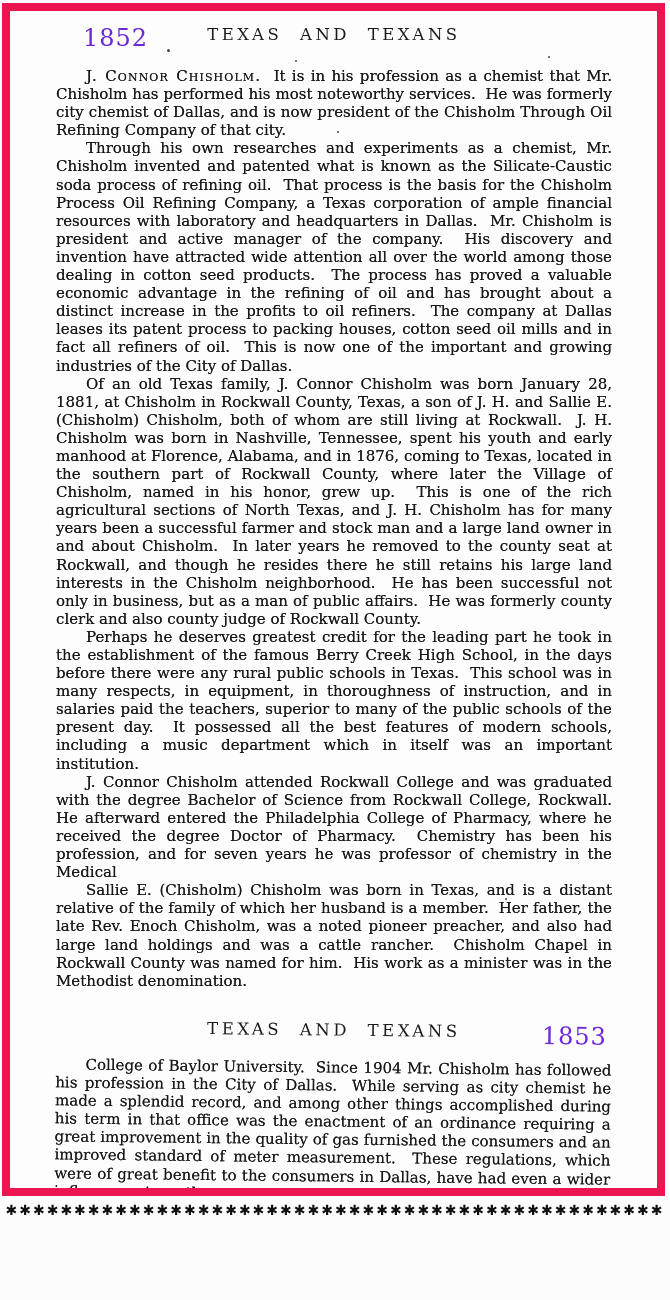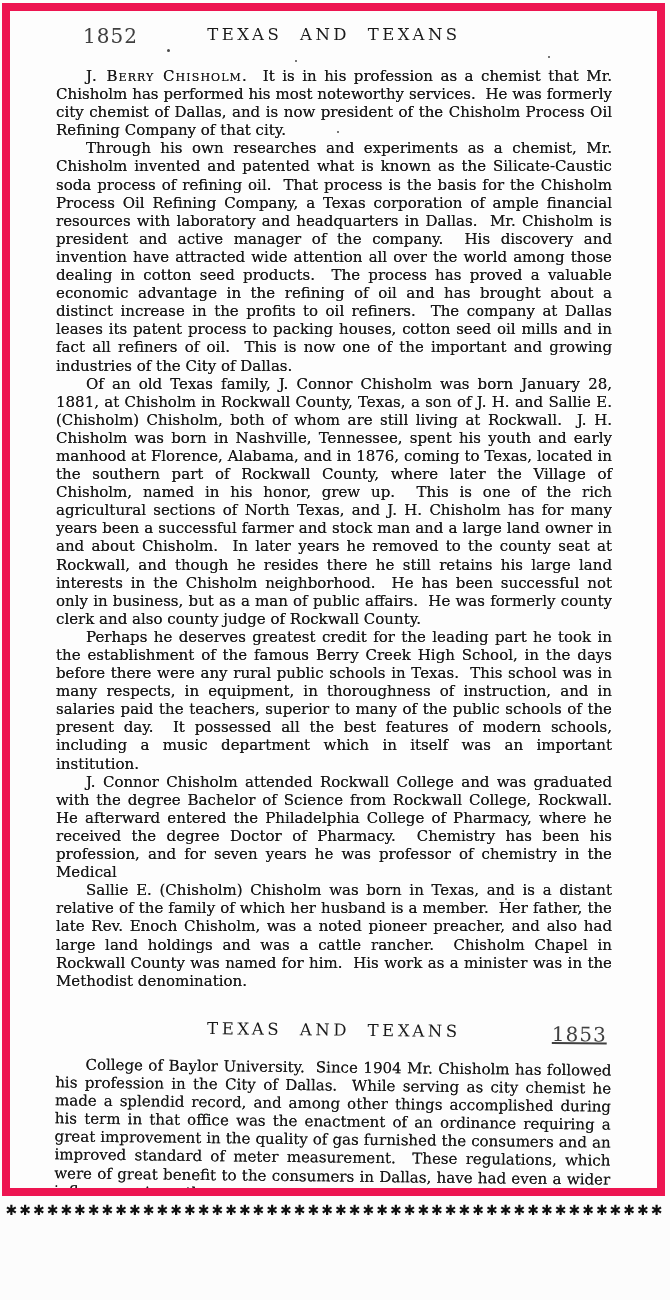--- a/index.html
+++ b/index.html
@@ -20,24 +20,24 @@
     background:#fdfdfd;
     padding:13px 45px 0 46px;
     overflow:hidden;
   }
   .page-header{
     position:relative;height:24px;
     color:#1a1a1a;
   }
   .pgnum{
     position:absolute;top:0;
-    font-size:20px;letter-spacing:1px;color:#404040;
+    font-size:24px;letter-spacing:1px;color:#6d28d9;
   }
   .pgnum.left{left:27px;}
-  .pgnum.right{right:5px;text-decoration:underline;}
+  .pgnum.right{right:5px;}
   .run-title{
     position:absolute;left:50%;top:1px;transform:translateX(-50%);
     font-size:16.5px;letter-spacing:3.5px;word-spacing:9px;
     white-space:nowrap;color:#1a1a1a;
   }
   .bodytext{
     margin-top:19px;
     font-size:15px;line-height:18.1px;color:#181818;
     text-shadow:0 0 0.35px rgba(0,0,0,0.75);
   }
@@ -75,21 +75,21 @@
 <div class="canvas">
 
   <div class="frame">
 
     <section>
       <div class="page-header">
         <span class="pgnum left">1852</span>
         <span class="run-title">TEXAS AND TEXANS</span>
       </div>
       <div class="bodytext">
-        <p><span class="lead">J. Berry Chisholm.</span><span>  It is in his profession as a chemist that Mr. Chisholm has performed his most noteworthy services.  He was formerly city chemist of Dallas, and is now president of the Chisholm Process Oil Refining Company of that city.</span></p>
+        <p><span class="lead">J. Connor Chisholm.</span><span>  It is in his profession as a chemist that Mr. Chisholm has performed his most noteworthy services.  He was formerly city chemist of Dallas, and is now president of the Chisholm Through Oil Refining Company of that city.</span></p>
         <p>Through his own researches and experiments as a chemist, Mr. Chisholm invented and patented what is known as the Silicate-Caustic soda process of refining oil.  That process is the basis for the Chisholm Process Oil Refining Company, a Texas corporation of ample financial resources with laboratory and headquarters in Dallas.  Mr. Chisholm is president and active manager of the company.  His discovery and invention have attracted wide attention all over the world among those dealing in cotton seed products.  The process has proved a valuable economic advantage in the refining of oil and has brought about a distinct increase in the profits to oil refiners.  The company at Dallas leases its patent process to packing houses, cotton seed oil mills and in fact all refiners of oil.  This is now one of the important and growing industries of the City of Dallas.</p>
         <p>Of an old Texas family, J. Connor Chisholm was born January 28, 1881, at Chisholm in Rockwall County, Texas, a son of J. H. and Sallie E. (Chisholm) Chisholm, both of whom are still living at Rockwall.  J. H. Chisholm was born in Nashville, Tennessee, spent his youth and early manhood at Florence, Alabama, and in 1876, coming to Texas, located in the southern part of Rockwall County, where later the Village of Chisholm, named in his honor, grew up.  This is one of the rich agricultural sections of North Texas, and J. H. Chisholm has for many years been a successful farmer and stock man and a large land owner in and about Chisholm.  In later years he removed to the county seat at Rockwall, and though he resides there he still retains his large land interests in the Chisholm neighborhood.  He has been successful not only in business, but as a man of public affairs.  He was formerly county clerk and also county judge of Rockwall County.</p>
         <p>Perhaps he deserves greatest credit for the leading part he took in the establishment of the famous Berry Creek High School, in the days before there were any rural public schools in Texas.  This school was in many respects, in equipment, in thoroughness of instruction, and in salaries paid the teachers, superior to many of the public schools of the present day.  It possessed all the best features of modern schools, including a music department which in itself was an important institution.</p>
         <p>J. Connor Chisholm attended Rockwall College and was graduated with the degree Bachelor of Science from Rockwall College, Rockwall.  He afterward entered the Philadelphia College of Pharmacy, where he received the degree Doctor of Pharmacy.  Chemistry has been his profession, and for seven years he was professor of chemistry in the Medical</p>
         <p>Sallie E. (Chisholm) Chisholm was born in Texas, and is a distant relative of the family of which her husband is a member.  Her father, the late Rev. Enoch Chisholm, was a noted pioneer preacher, and also had large land holdings and was a cattle rancher.  Chisholm Chapel in Rockwall County was named for him.  His work as a minister was in the Methodist denomination.</p>
       </div>
     </section>
 
     <section class="page2">
       <div class="page-header">

